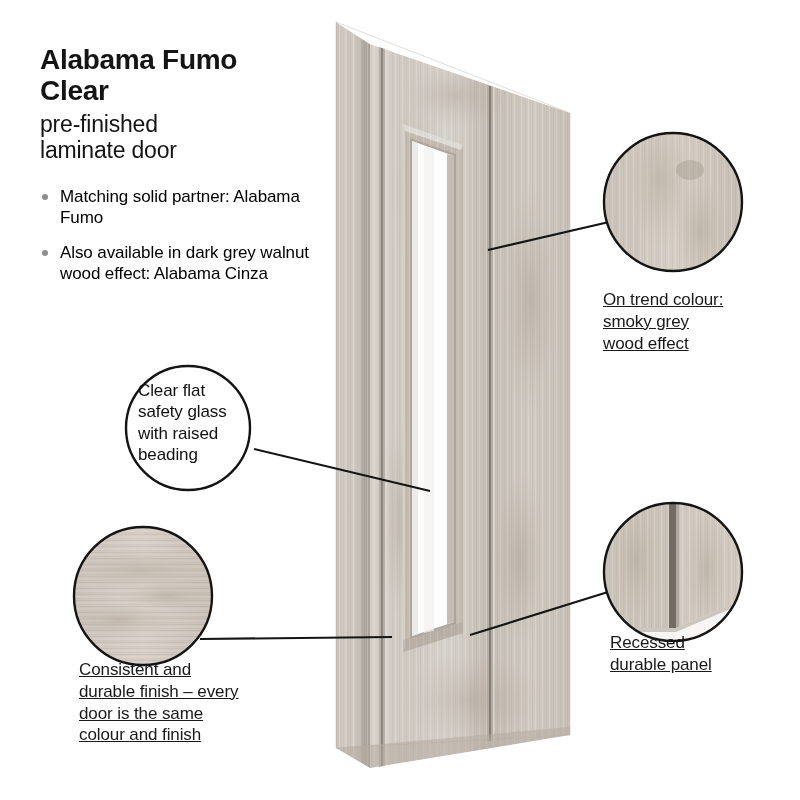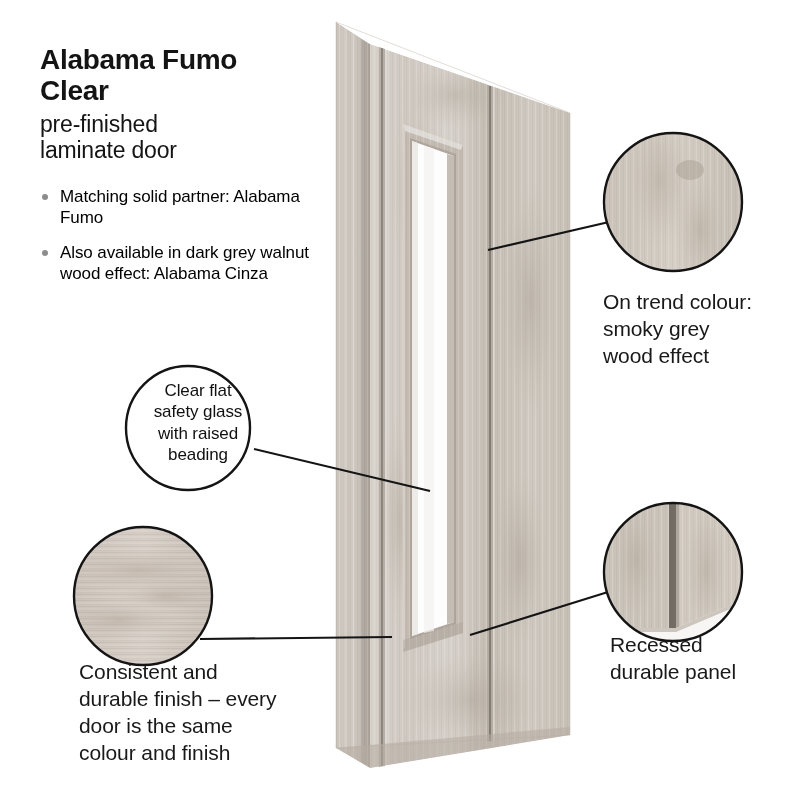--- a/index.html
+++ b/index.html
@@ -28,31 +28,31 @@
   ul.bullets li .dot{
     position:absolute;left:2px;top:8px;width:6px;height:6px;
     border-radius:50%;background:#8d8d8d;
   }
 
   
   svg.art{position:absolute;left:0;top:0;width:800px;height:800px;}
 
   
   .caption{
-    position:absolute;font-size:21px;line-height:1.28;
-    color:#191919;letter-spacing:-0.1px;white-space:pre-line;
+    position:absolute;font-size:17px;line-height:1.28;
+    color:#191919;letter-spacing:-0.1px;white-space:pre-line;text-decoration:underline;
   }
   #cap-colour{left:603px;top:289px;width:180px;}
   #cap-recessed{left:610px;top:632px;width:180px;}
   #cap-finish{left:79px;top:659px;width:230px;}
 
   
   .incircle{
     position:absolute;font-size:17px;line-height:1.26;
-    color:#111;letter-spacing:-0.1px;white-space:pre-line;text-align:center;
+    color:#111;letter-spacing:-0.1px;white-space:pre-line;text-align:left;
   }
   #cap-glass{left:138px;top:380px;width:120px;}
 </style>
 </head>
 <body>
 
 <div id="stage">
 
   <div class="textblock">
     <h1 class="title"><span>Alabama Fumo</span><br><span>Clear</span></h1>

